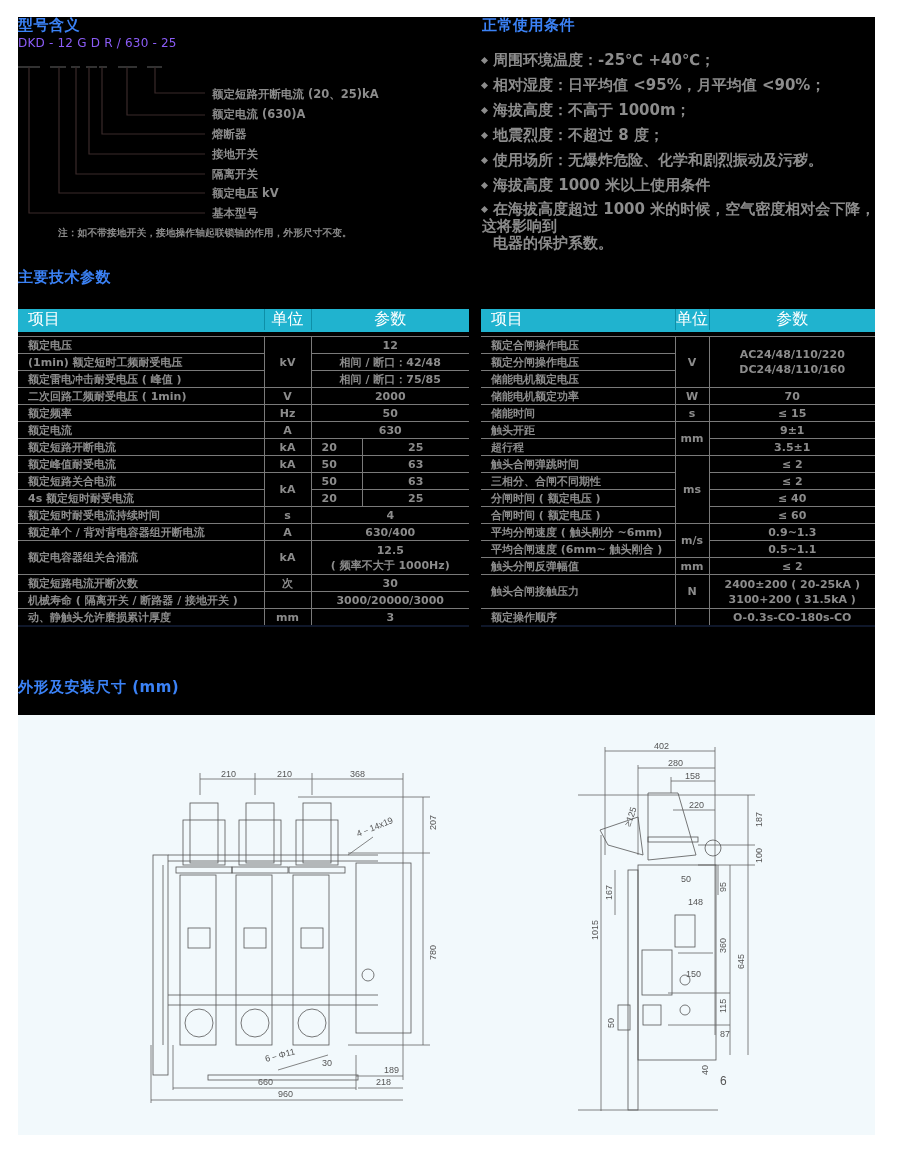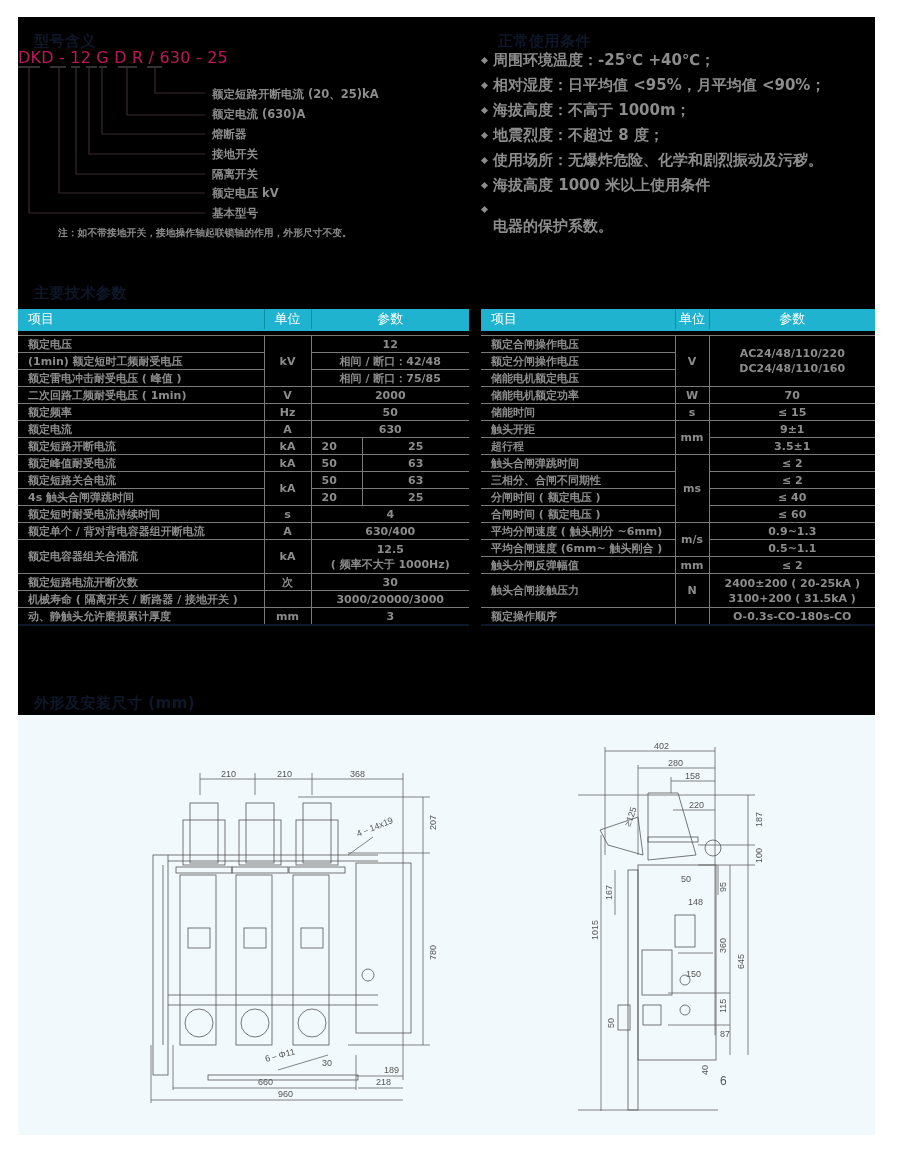--- a/index.html
+++ b/index.html
@@ -1,28 +1,28 @@
 <!DOCTYPE html>
 <html><head>
 <meta charset="utf-8">
 <style>
   html, body { margin:0; padding:0; background:#ffffff; }
   body { width:900px; height:1172px; position:relative; overflow:hidden;
          font-family:"DejaVu Sans","Liberation Sans",sans-serif; }
   .panel { position:absolute; left:18px; top:17px; width:857px; height:698px; background:#000; }
-  .h2 { position:absolute; color:#0f172a; font-weight:bold; font-size:15px; letter-spacing:0.5px; margin:16px; }
-  .model-code { position:absolute; left:18px; top:48px; color:#be185d; font-size:16px; letter-spacing:0.2px; }
+  .h2 { position:absolute; color:#3b82f6; font-weight:bold; font-size:15px; letter-spacing:0.5px; margin:0; }
+  .model-code { position:absolute; left:18px; top:36px; color:#8b5cf6; font-size:12px; letter-spacing:0.2px; }
   .mlabel { position:absolute; left:212px; color:#8c8c8c; font-size:11.5px; font-weight:bold; }
   .note { position:absolute; left:18px; top:227px; color:#8c8c8c; font-size:9.8px; font-weight:bold;margin-left:40px; }
   .cond { position:absolute; left:482px; color:#8c8c8c; font-size:15px; font-weight:bold; line-height:17px; }
   .cond .dot { display:inline-block; width:5px; height:5px; background:#8c8c8c; transform:rotate(45deg); margin-right:6px; vertical-align:middle; }
   .cond .cont { padding-left:11px; }
 
   table.spec { position:absolute; border-collapse:collapse; color:#8c8c8c; font-size:11px; font-weight:bold; }
-  table.spec th { background:#20b3cf; color:#fff; font-weight:normal; height:20px; padding:0; font-size:13px; }
+  table.spec th { background:#20b3cf; color:#fff; font-weight:normal; height:20px; padding:0; font-size:16px; }
   table.spec th.item { text-align:left; padding-left:10px; }
   table.spec th + th { border-left:1px solid #0d8fa8; }
   table.spec tr.sep td { height:4px; padding:0; border:none; border-top:2px solid #20b3cf; background:#000; }
   table.spec td { border:1.5px solid #7a7a7a; height:16px; padding:0; text-align:center; line-height:15px; }
   table.spec td.name { text-align:left; padding-left:10px; border-left:none; }
   table.spec td.last { border-right:none; }
   table.spec tr.end td { border-bottom:2px solid #0f172a; }
 
   .draw { position:absolute; left:18px; top:715px; width:857px; height:420px; background:#f2f9fc; }
   .draw svg { position:absolute; left:0; top:0; }
@@ -63,21 +63,21 @@
 <div class="mlabel" style="top:206px;">基本型号</div>
 <div class="note">注：如不带接地开关，接地操作轴起联锁轴的作用，外形尺寸不变。</div>
 
 <h2 class="h2" style="left:482px;top:16px;">正常使用条件</h2>
 <div class="cond" style="top:52px;"><span class="dot"></span><span>周围环境温度：-25℃ +40℃；</span></div>
 <div class="cond" style="top:77px;text-align:center;"><span class="dot"></span><span>相对湿度：日平均值 &lt;95%，月平均值 &lt;90%；</span></div>
 <div class="cond" style="top:102px;"><span class="dot"></span><span>海拔高度：不高于 1000m；</span></div>
 <div class="cond" style="top:127px;"><span class="dot"></span><span>地震烈度：不超过 8 度；</span></div>
 <div class="cond" style="top:152px;"><span class="dot"></span><span>使用场所：无爆炸危险、化学和剧烈振动及污秽。</span></div>
 <div class="cond" style="top:177px;"><span class="dot"></span><span>海拔高度 1000 米以上使用条件</span></div>
-<div class="cond" style="top:201px;width:395px;"><span class="dot"></span><br><span class="cont">电器的保护系数。</span></div>
+<div class="cond" style="top:201px;width:395px;"><span class="dot"></span><span>在海拔高度超过 1000 米的时候，空气密度相对会下降，这将影响到</span><br><span class="cont">电器的保护系数。</span></div>
 
 <h2 class="h2" style="left:18px;top:268px;">主要技术参数</h2>
 
 <table class="spec" style="left:18px;top:309px;width:451px;">
   <colgroup>
       <col style="width:246px">
       <col style="width:47px">
       <col style="width:51px">
       <col style="width:107px">
     </colgroup>
@@ -130,21 +130,21 @@
     <td style="text-align:left;padding-left:10px;">50</td>
     <td class="last">63</td>
   </tr>
   <tr>
     <td class="name">额定短路关合电流</td>
     <td rowspan="2">kA</td>
     <td style="text-align:left;padding-left:10px;">50</td>
     <td class="last">63</td>
   </tr>
   <tr>
-    <td class="name">4s 触头合闸弹跳时间</td>
+    <td class="name">4s 额定短时耐受电流</td>
     <td style="text-align:left;padding-left:10px;">20</td>
     <td class="last">25</td>
   </tr>
   <tr>
     <td class="name">额定短时耐受电流持续时间</td>
     <td>s</td>
     <td colspan="2" class="last">4</td>
   </tr>
   <tr>
     <td class="name">额定单个 / 背对背电容器组开断电流</td>

